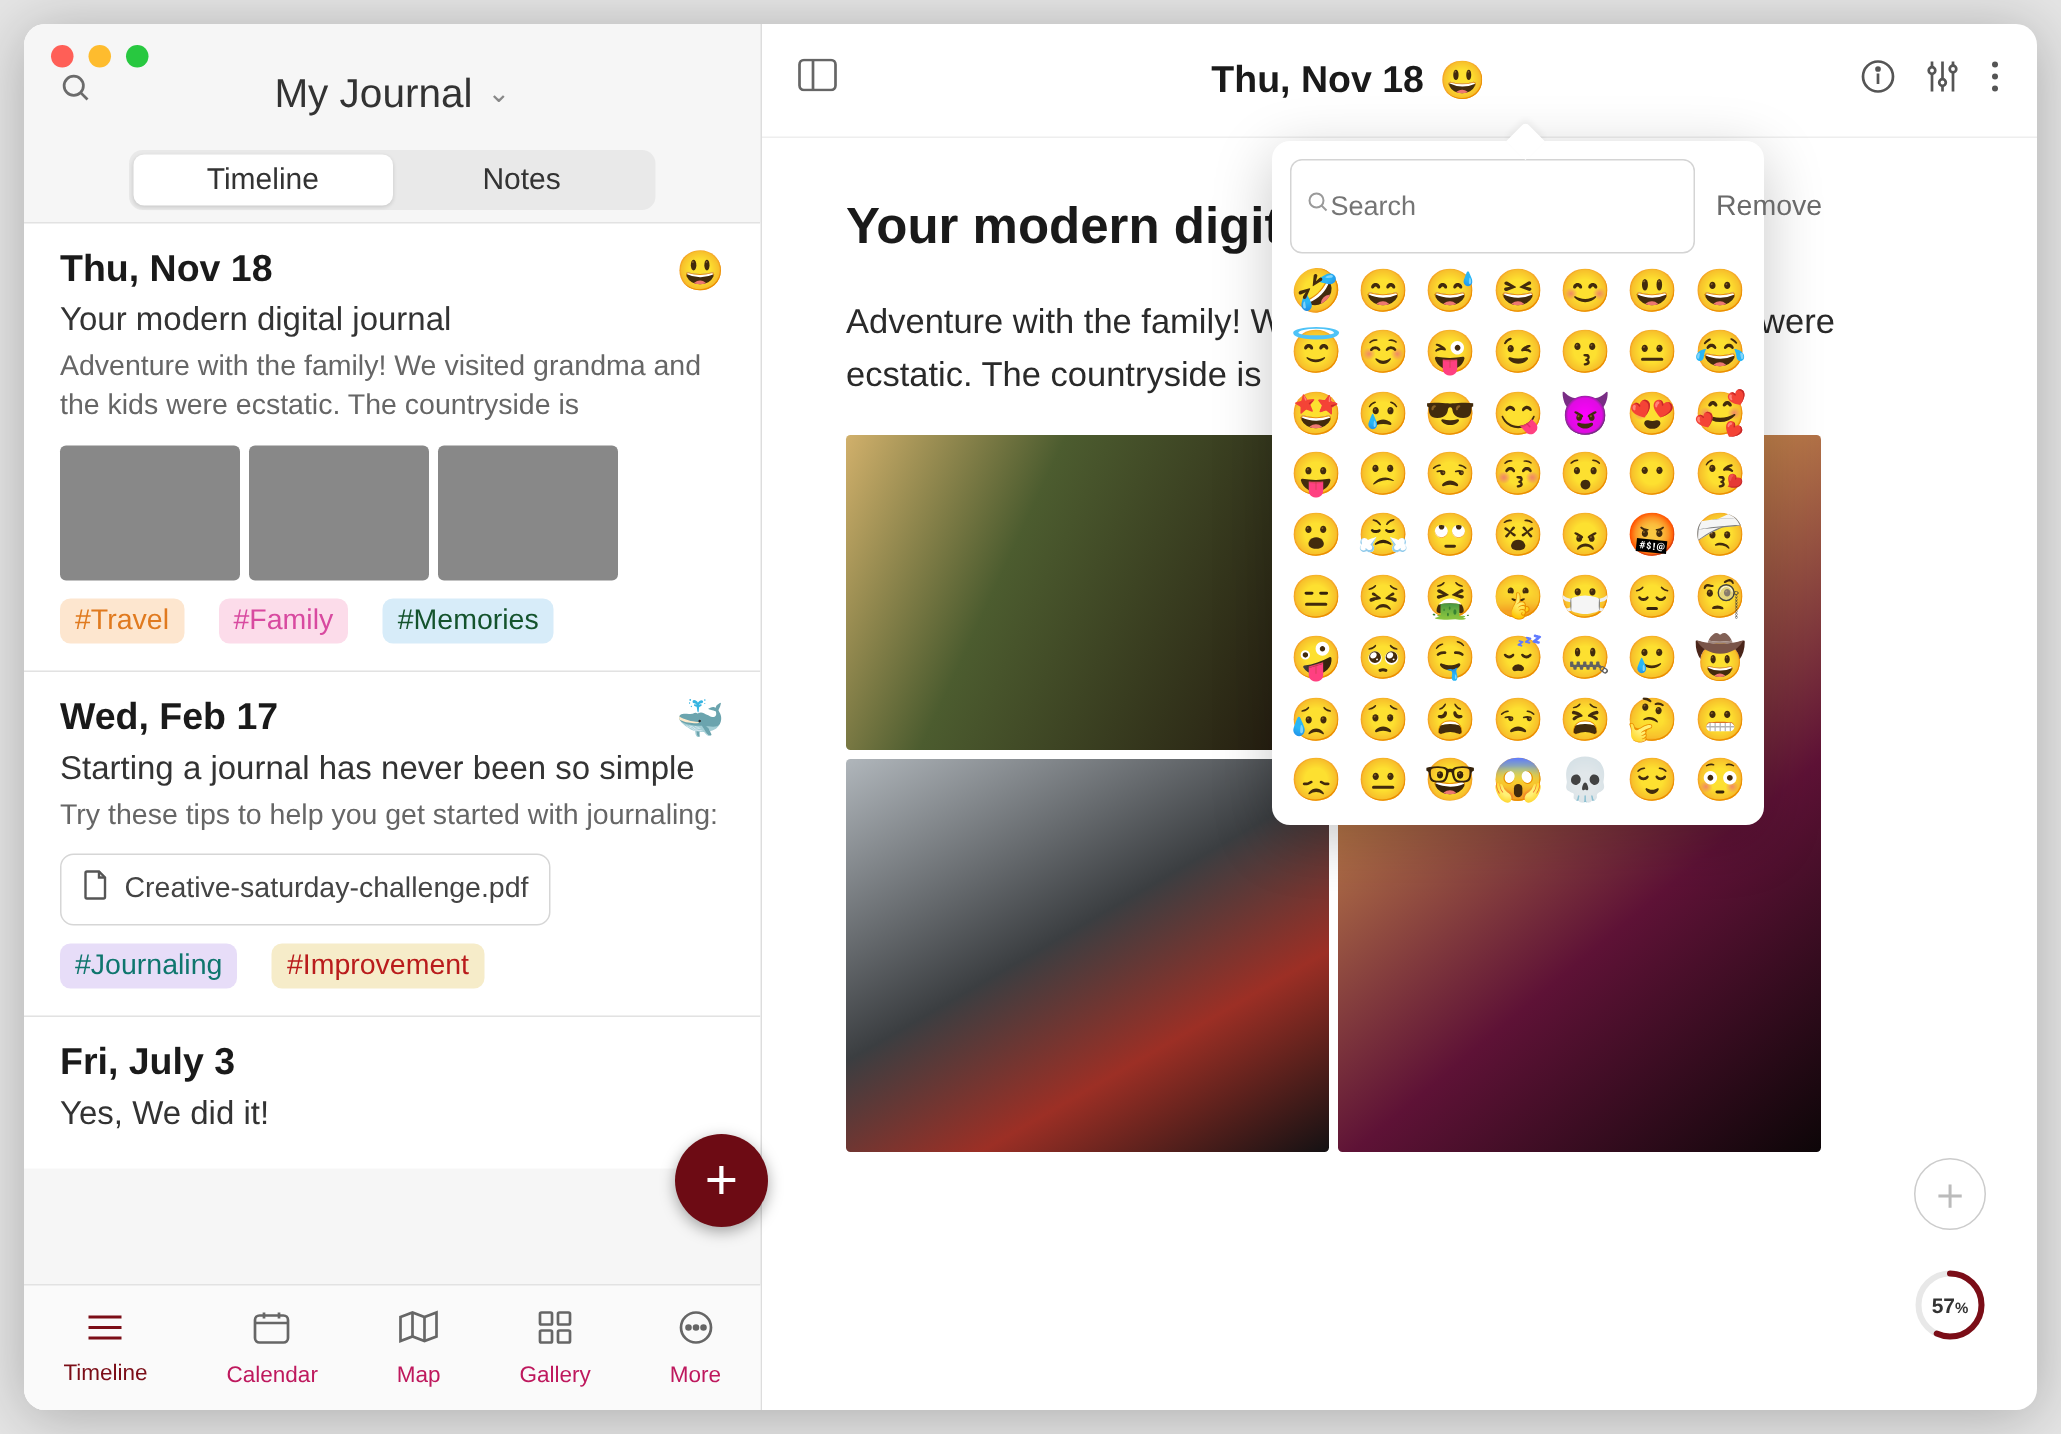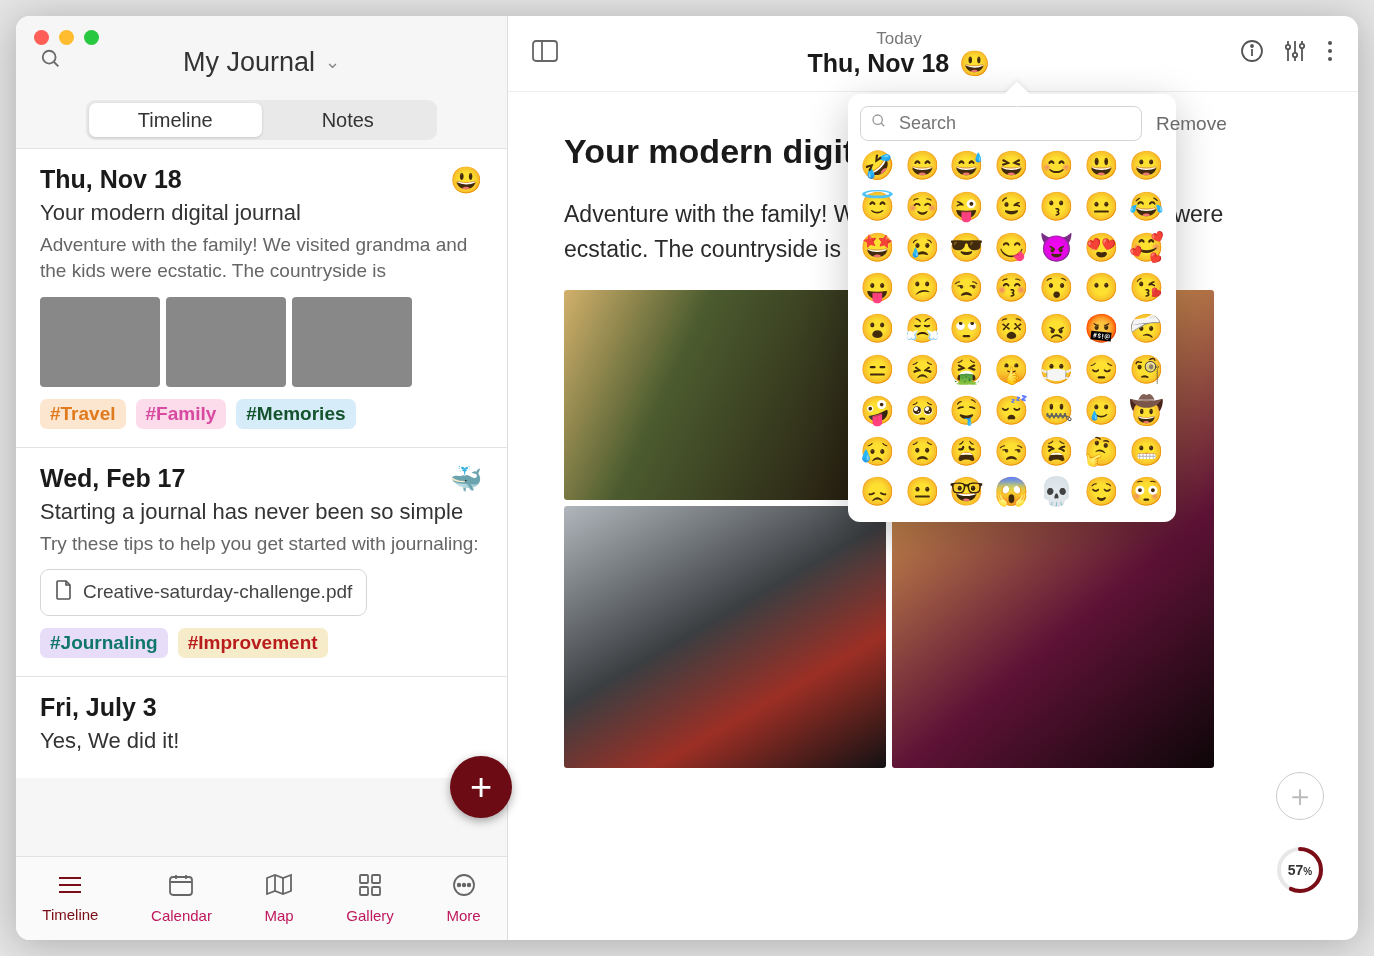--- a/index.html
+++ b/index.html
@@ -70,21 +70,21 @@
   .entry-title { font-size:22px; color:#333; margin-bottom:6px; }
   .entry-body { font-size:19px; color:#666; line-height:1.35; }
   .thumbs { display:flex; gap:6px; margin-top:14px; }
   .thumbs .ph {
     width:120px; height:90px; border-radius:4px; background:#888;
     background-size:cover; background-position:center;
   }
   .ph1{background:linear-gradient(120deg,#d9b26f 0%,#5b6b3a 40%,#201a12 100%);}
   .ph2{background:linear-gradient(135deg,#f0d98c 0%,#b94a36 60%,#3a2a1a 100%);}
   .ph3{background:linear-gradient(135deg,#f3d88a 0%,#6a1336 55%,#1a0a12 100%);}
-  .tags { margin-top:12px; display:flex; gap:10px; flex-wrap:wrap;font-weight:bold;}
+  .tags { margin-top:12px; display:flex; gap:23px; flex-wrap:wrap;}
   .tag { font-size:19px; padding:4px 10px; border-radius:7px; }
   .attach {
     margin-top:12px; display:inline-flex; align-items:center; gap:10px;
     border:1px solid #d6d6d6; border-radius:9px; padding:10px 14px;
     font-size:19px; color:#444;
   }
 
   .bottom-tabs {
     height: 84px; border-top:1px solid #e2e2e2;
     display:flex; justify-content:space-around; align-items:center;
@@ -141,22 +141,22 @@
   }
   .picker::before{
     content:"";
     position:absolute; top:-9px; left:160px;
     width:18px;height:18px;background:#fff;transform:rotate(45deg);
     border-top-left-radius:3px;
     box-shadow:-2px -2px 4px rgba(0,0,0,.05);
   }
   .picker-head { display:flex; gap:14px; align-items:center; margin-bottom:10px;}
   .picker-search {
-    flex:1; display:flex; align-items:center; gap:12px;
-    border:1px solid #d4d4d4; border-radius:8px; padding:6px 10px;
+    flex:1; display:flex; align-items:center; gap:0;
+    border:1px solid #d4d4d4; border-radius:8px; padding:20px 10px;
     font-size:18px; color:#888;
   }
   .picker-search input { border:none; outline:none; font-size:18px; flex:1; background:transparent;}
   .remove { font-size:19px; color:#6a6a6a; cursor:pointer;}
   .emoji-grid {
     display:grid; grid-template-columns: repeat(7, 1fr);
     gap:10px 10px;
     font-size:28px;
   }
   .emoji-grid span { cursor:pointer; text-align:center; line-height:1.1;}
@@ -311,21 +311,20 @@
 
   <div class="main">
     <div class="main-top">
       <span class="panel-icon">
         <svg width="26" height="22" viewBox="0 0 26 22" fill="none" stroke="#666" stroke-width="1.8">
             <rect x="1" y="1" width="24" height="20" rx="3"></rect>
             <line x1="10" y1="1" x2="10" y2="21"></line>
           </svg>
       </span>
       <div class="date-center">
-        <div class="today-label">Today</div>
         <div class="date-big">
           <span>Thu, Nov 18</span>
           <span class="date-emoji">😃</span>
         </div>
       </div>
       <div class="right-tools">
         <span>
           <svg width="24" height="24" viewBox="0 0 24 24" fill="none" stroke="#555" stroke-width="1.8">
               <circle cx="12" cy="12" r="10"></circle>
               <line x1="12" y1="10" x2="12" y2="17"></line>

